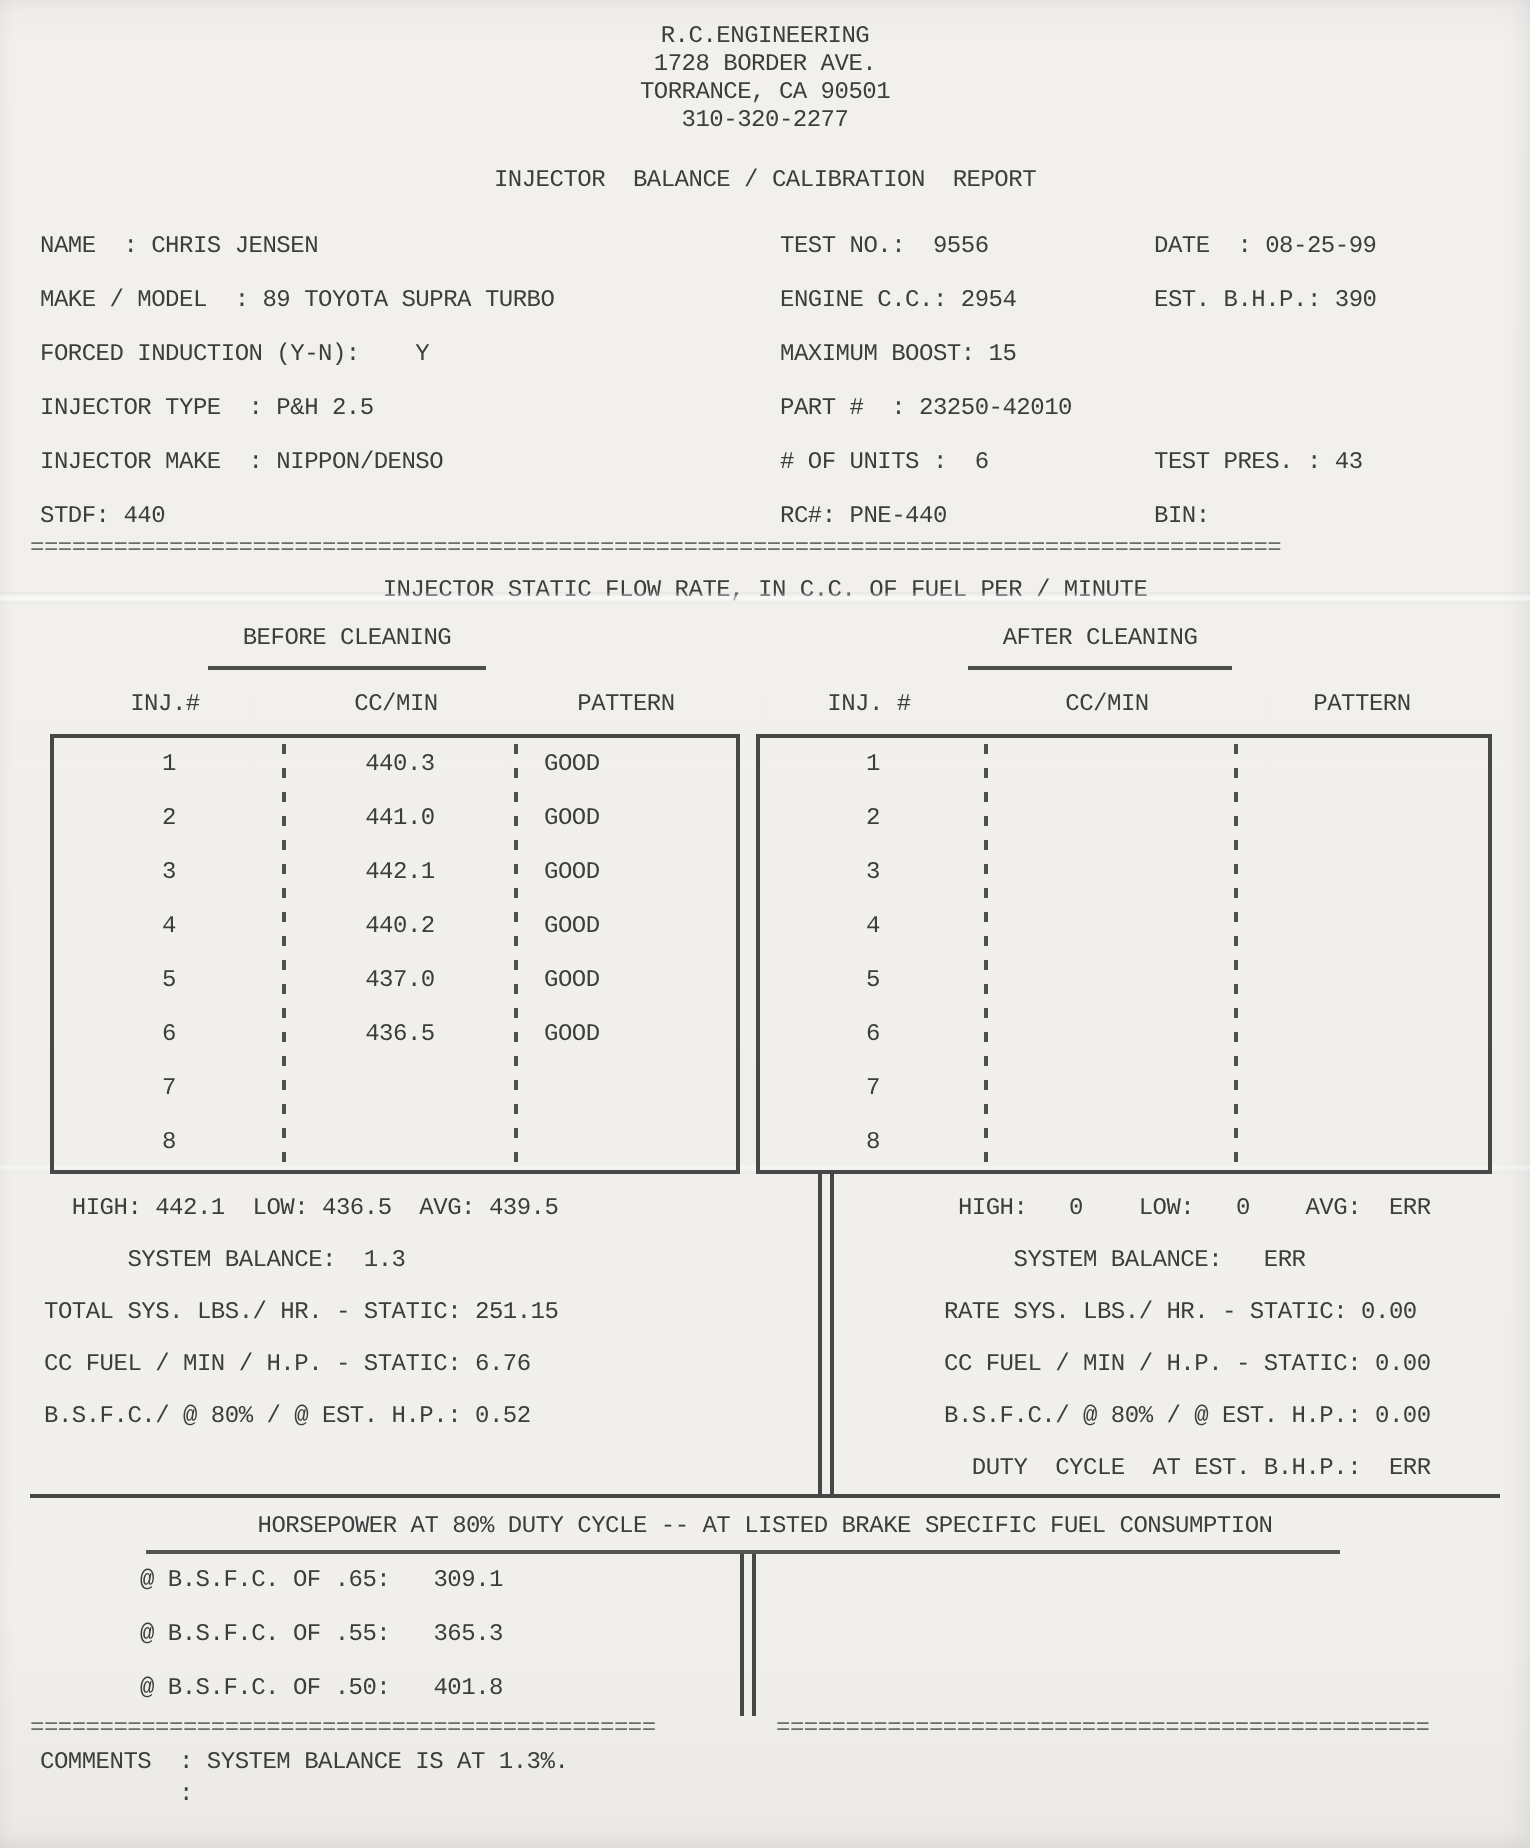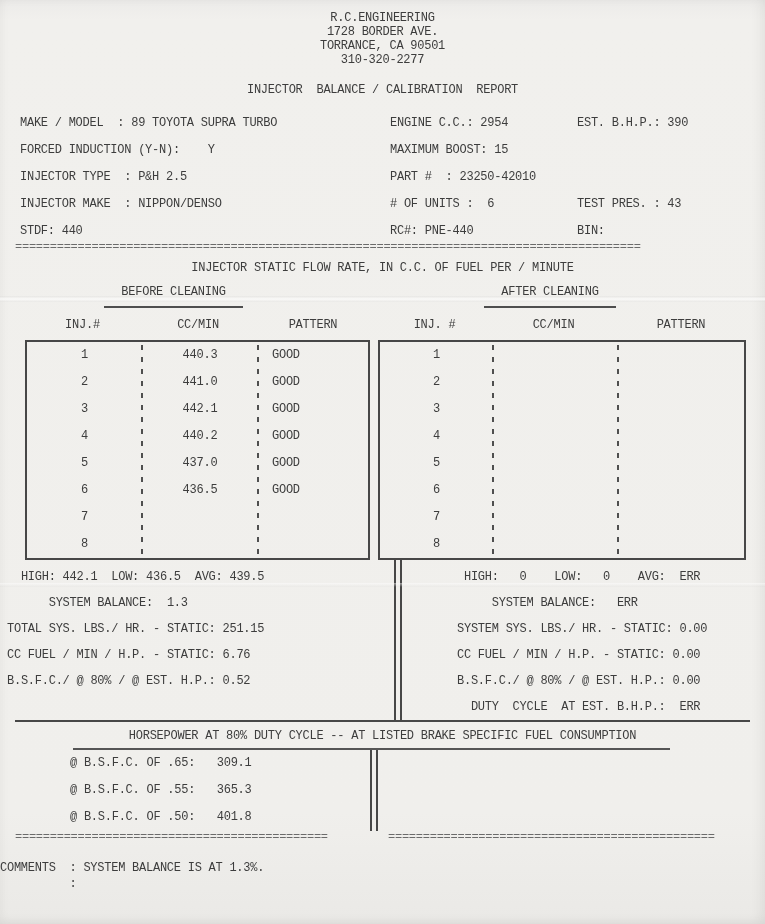--- a/index.html
+++ b/index.html
@@ -47,61 +47,66 @@
   .vsep { position:absolute; top:3px; bottom:3px; width:2px;
     background:repeating-linear-gradient(to bottom,#4f4f4f 0 5px, rgba(0,0,0,0) 5px 12px); }
   .box-l .vsep.s1 { left:114px; } .box-l .vsep.s2 { left:230px; }
   .box-r .vsep.s1 { left:112px; } .box-r .vsep.s2 { left:237px; }
   .trow { display:grid; height:27px; line-height:27px; }
   .box-l .trow { grid-template-columns:115px 116px 1fr; }
   .box-r .trow { grid-template-columns:113px 125px 1fr; }
   .c-num, .c-val { text-align:center; white-space:pre; }
   .c-pat { padding-left:14px; white-space:pre; }
 
-  .two-col { display:flex; padding:0 0;gap:39px; }
+  .two-col { display:flex; padding:0 15px;gap:39px; }
   .mid-div { width:4px; border-left:2px solid #474747; border-right:2px solid #474747; }
   .sum-half { box-sizing:border-box; }
   .sum-l { width:355px; padding:4px 0 0 7px; }
   .sum-r { flex:1; padding:4px 0 0 16px; }
   .s-ln { height:26px; line-height:26px; white-space:pre; }
 
   .hp { margin:0 15px; border-top:2px solid #474747; }
   .hp-title { height:26px; line-height:28px; text-align:center; white-space:pre; }
   .hp-under { border-bottom:2px solid #555; margin:0 80px 0 58px; }
   .hp-body { display:flex; }
   .hp-half { box-sizing:border-box; }
   .hp-l { width:355px; padding-left:55px; }
   .hp-r { flex:1; padding-left:44px; }
   .hp-row { height:27px; line-height:27px; white-space:pre; }
   .hp-val { display:inline-block; width:78px; text-align:center; white-space:pre; }
 
   .eq-bot { display:flex; padding:0 15px; height:13px; line-height:12px; color:#6b6b6b; }
   .eq-seg { overflow:hidden; white-space:pre; display:block; }
   .eq-bl { width:357px; } .eq-sp { width:16px; } .eq-br { flex:1; }
 
-  .comments { margin-top:16px; }
+  .comments { margin-top:2px; padding-left:20px; }
   .c-ln { height:16px; line-height:16px; white-space:pre; }
 </style>
 </head>
 <body>
 
 <div class="paper">
   <div class="crease"></div>
   <div class="crease2"></div>
 
   <div class="hdr">
     <div class="ln">R.C.ENGINEERING</div>
     <div class="ln">1728 BORDER AVE.</div>
     <div class="ln">TORRANCE, CA 90501</div>
     <div class="ln">310-320-2277</div>
   </div>
 
   <div class="rpt-title ln">INJECTOR  BALANCE / CALIBRATION  REPORT</div>
 
   <div class="info">
+    <div class="info-row">
+      <span class="i-left">NAME  : CHRIS JENSEN</span>
+      <span class="i-mid">TEST NO.:  9556</span>
+      <span class="i-right">DATE  : 08-25-99</span>
+    </div>
     <div class="info-row">
       <span class="i-left">MAKE / MODEL  : 89 TOYOTA SUPRA TURBO</span>
       <span class="i-mid">ENGINE C.C.: 2954</span>
       <span class="i-right">EST. B.H.P.: 390</span>
     </div>
     <div class="info-row">
       <span class="i-left">FORCED INDUCTION (Y-N):    Y</span>
       <span class="i-mid">MAXIMUM BOOST: 15</span>
     </div>
     <div class="info-row">
@@ -242,21 +247,21 @@
       <div class="s-ln">  HIGH: 442.1  LOW: 436.5  AVG: 439.5</div>
       <div class="s-ln">      SYSTEM BALANCE:  1.3</div>
       <div class="s-ln">TOTAL SYS. LBS./ HR. - STATIC: 251.15</div>
       <div class="s-ln">CC FUEL / MIN / H.P. - STATIC: 6.76</div>
       <div class="s-ln">B.S.F.C./ @ 80% / @ EST. H.P.: 0.52</div>
     </div>
     <div class="mid-div"></div>
     <div class="sum-half sum-r">
       <div class="s-ln"> HIGH:   0    LOW:   0    AVG:  ERR</div>
       <div class="s-ln">     SYSTEM BALANCE:   ERR</div>
-      <div class="s-ln">SYSTEM SYS. LBS./ HR. - STATIC: 0.00</div>
+      <div class="s-ln">RATE SYS. LBS./ HR. - STATIC: 0.00</div>
       <div class="s-ln">CC FUEL / MIN / H.P. - STATIC: 0.00</div>
       <div class="s-ln">B.S.F.C./ @ 80% / @ EST. H.P.: 0.00</div>
       <div class="s-ln">  DUTY  CYCLE  AT EST. B.H.P.:  ERR</div>
     </div>
   </div>
 
   <div class="hp">
     <div class="hp-title">HORSEPOWER AT 80% DUTY CYCLE -- AT LISTED BRAKE SPECIFIC FUEL CONSUMPTION</div>
     <div class="hp-under"></div>
     <div class="hp-body">

